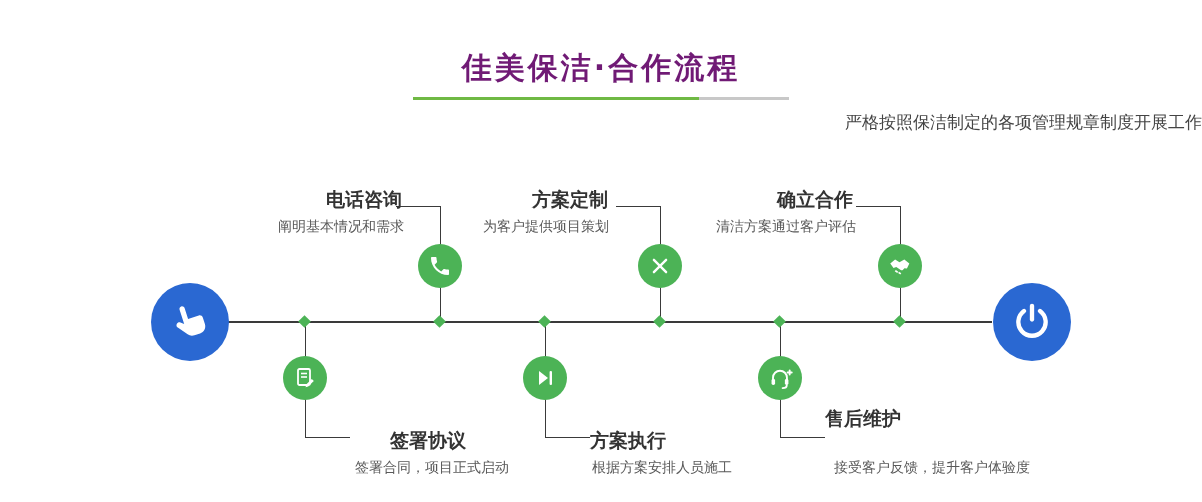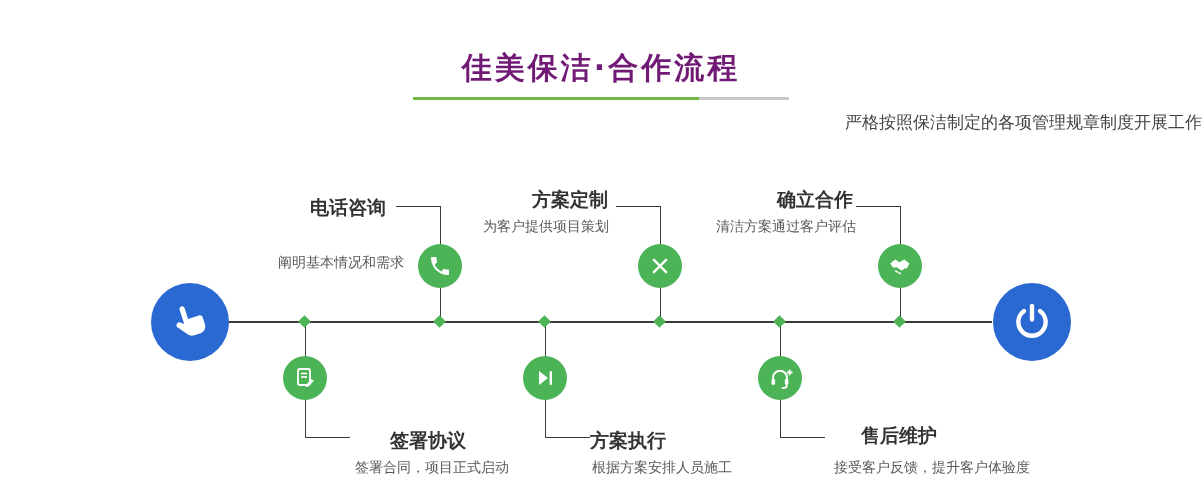--- a/index.html
+++ b/index.html
@@ -49,29 +49,29 @@
   .node-t2 { left:638px; top:244px; }
   .node-t3 { left:878px; top:244px; }
   .node-b1 { left:283px; top:356px; }
   .node-b2 { left:523px; top:356px; }
   .node-b3 { left:758px; top:356px; }
   
   .step-title { position:absolute; transform:translateX(-50%); white-space:nowrap;
     font-size:19px; font-weight:bold; color:#333333; z-index:4; }
   .step-desc  { position:absolute; transform:translateX(-50%); white-space:nowrap;
     font-size:14px; color:#595959; z-index:4; }
-  .label-t1 { left:348px; top:187px;margin-top:8px; }
+  .label-t1 { left:364px; top:187px; }
   .label-t2 { left:570px; top:187px; }
   .label-t3 { left:815px; top:187px; }
-  .desc-t1  { left:341px; top:218px;margin-top:36px; }
+  .desc-t1  { left:341px; top:218px; }
   .desc-t2  { left:546px; top:218px; }
   .desc-t3  { left:786px; top:218px;text-align:right; }
   .label-b1 { left:388px; top:428px;margin-left:40px; }
   .label-b2 { left:628px; top:428px; }
-  .label-b3 { left:863px; top:423px;margin-left:36px; }
+  .label-b3 { left:863px; top:406px; }
   .desc-b1  { left:432px; top:459px; }
   .desc-b2  { left:662px; top:459px; }
   .desc-b3  { left:932px; top:459px;font-family:Liberation Serif, serif; }
   .icon-svg { display:block; }
 </style>
 </head>
 <body>
 
 <div class="stage">
 

